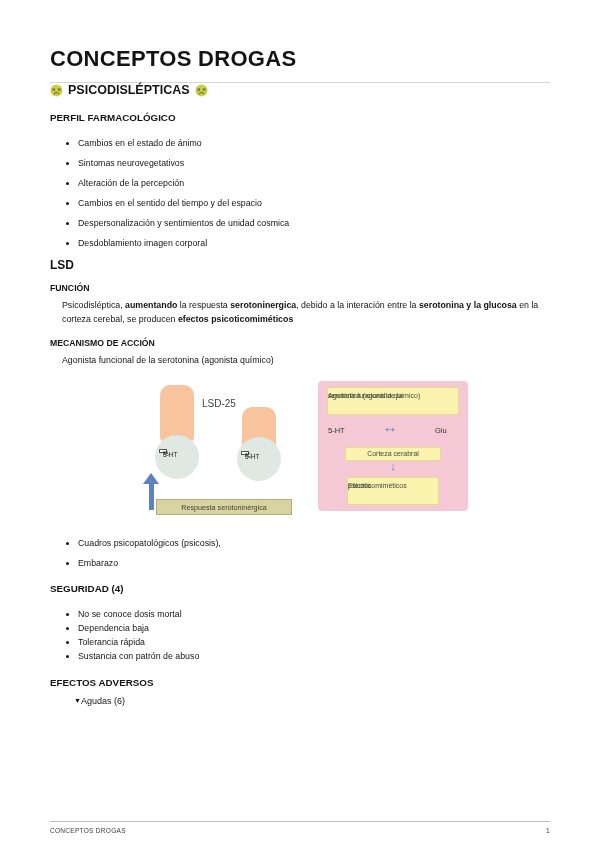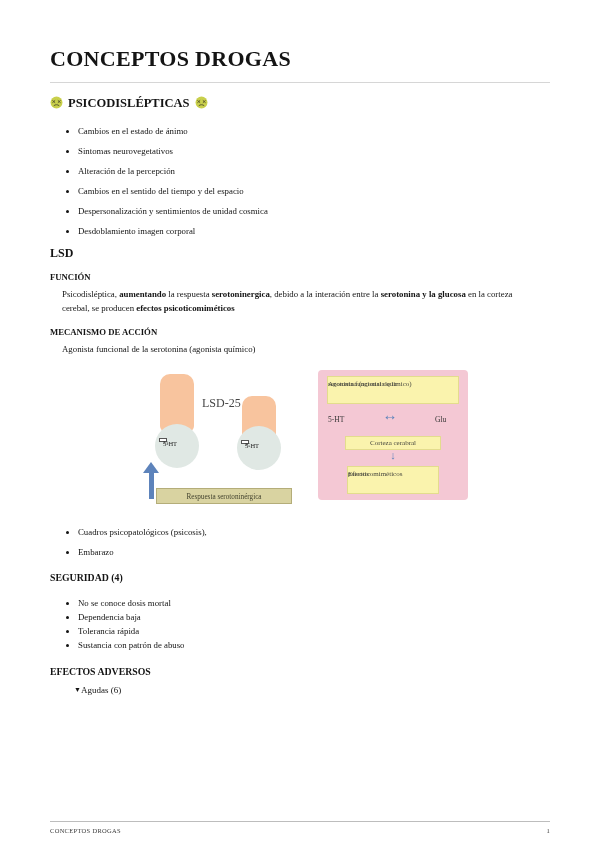--- a/index.html
+++ b/index.html
@@ -1,33 +1,33 @@
 <!DOCTYPE html>
 <html><head>
 <meta charset="utf-8">
 <style>
   * { margin:0; padding:0; box-sizing:border-box; }
   html,body { background:#ffffff; }
   .page {
     position:relative;
     width:600px; height:848px;
     background:#ffffff;
-    font-family:Liberation Serif, serif;
+    font-family:Liberation Sans, sans-serif;
     color:#141414;
     overflow:hidden;
   }
   .content { padding:46px 50px 0 50px; }
 
   .title {
     font-size:22px; font-weight:bold; letter-spacing:0.3px;
     padding-bottom:10px; border-bottom:1px solid #d6d6d6;
   }
 
   .emoji-heading {
-    margin-top:13px; display:flex; align-items:flex-start; gap:5px;
+    display:flex; align-items:flex-end; gap:5px;
     font-size:12.5px; font-weight:bold;
   }
   .emoji-svg { display:inline-block; width:13px; height:13px; }
 
   .section-heading { font-size:9.8px; font-weight:bold; margin-top:15px; }
   .lsd-heading { font-size:12px; font-weight:bold; }
   .sub-heading { font-size:8.7px; font-weight:bold; margin-top:11px; }
 
   ul.bullets { list-style:disc; padding-left:28px; margin-top:15px; font-size:8.8px; }
   ul.bullets li { margin-bottom:9.5px; line-height:1.2; }
@@ -48,21 +48,21 @@
   .rcircle { background:#e0e8e4; border-radius:50%; width:44px; height:44px; }
   .circle1 { left:25px; top:56px; }
   .circle2 { left:107px; top:58px; }
   .rbox {
     background:#ffffff; border:1px solid #555; padding:1px 3px;
     font-size:6.5px; color:#222; white-space:nowrap;
   }
   .rbox sub { font-size:4.5px; }
   .rbox1 { left:29px; top:70px; }
   .rbox2 { left:111px; top:72px; }
-  .lsd25 { left:72px; top:28px; font-size:12px; color:#444; position:absolute;text-align:right; }
+  .lsd25 { left:72px; top:19px; font-size:10px; color:#444; position:absolute;text-align:right; }
 
   .up-arrow { left:10px; top:94px; width:22px; }
   .up-arrow .tri {
     position:static; display:block; width:0; height:0; margin:0 auto;
     border-left:8px solid transparent; border-right:8px solid transparent;
     border-bottom:11px solid #5d83bb;
   }
   .up-arrow .stem { position:static; display:block; width:5px; height:26px; margin:0 auto; background:#5d83bb; }
 
   .tanbox {
@@ -115,20 +115,21 @@
       <span>PSICODISLÉPTICAS</span>
       <span class="emoji-svg">
         <svg width="13" height="13" viewBox="0 0 24 24">
           <circle cx="12" cy="12" r="11" fill="#c9d04c"></circle>
           <path d="M5 8.5l4 3.5M9 8.5l-4 3.5M15 8.5l4 3.5M19 8.5l-4 3.5" stroke="#56552b" stroke-width="1.8" fill="none" stroke-linecap="round"></path>
           <path d="M7.5 17.5c2.5-2 6.5-2 9 0" stroke="#56552b" stroke-width="1.8" fill="none" stroke-linecap="round"></path>
         </svg>
       </span>
     </div>
 
+    <h3 class="section-heading">PERFIL FARMACOLÓGICO</h3>
     <ul class="bullets">
       <li>Cambios en el estado de ánimo</li>
       <li>Sintomas neurovegetativos</li>
       <li>Alteración de la percepción</li>
       <li>Cambios en el sentido del tiempo y del espacio</li>
       <li>Despersonalización y sentimientos de unidad cosmica</li>
       <li>Desdoblamiento imagen corporal</li>
     </ul>
 
     <h2 class="lsd-heading">LSD</h2>

